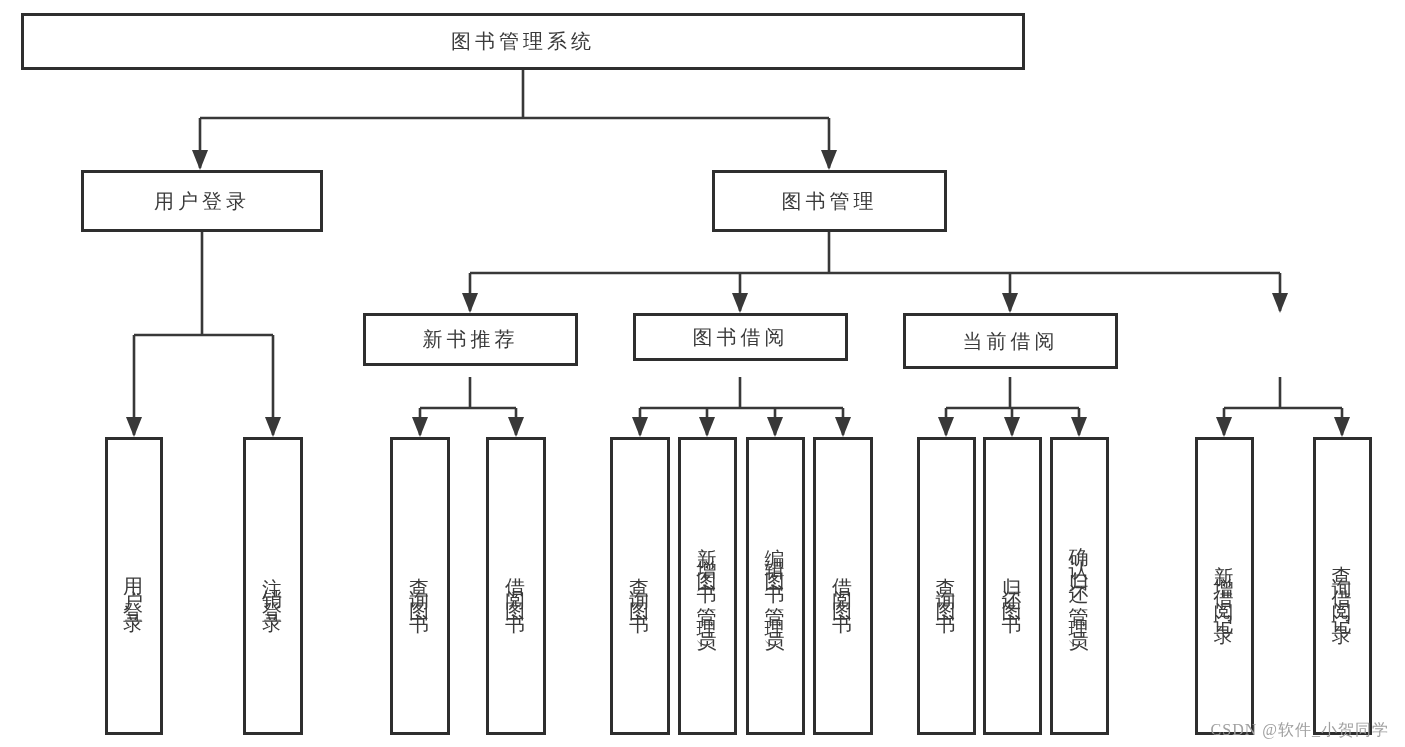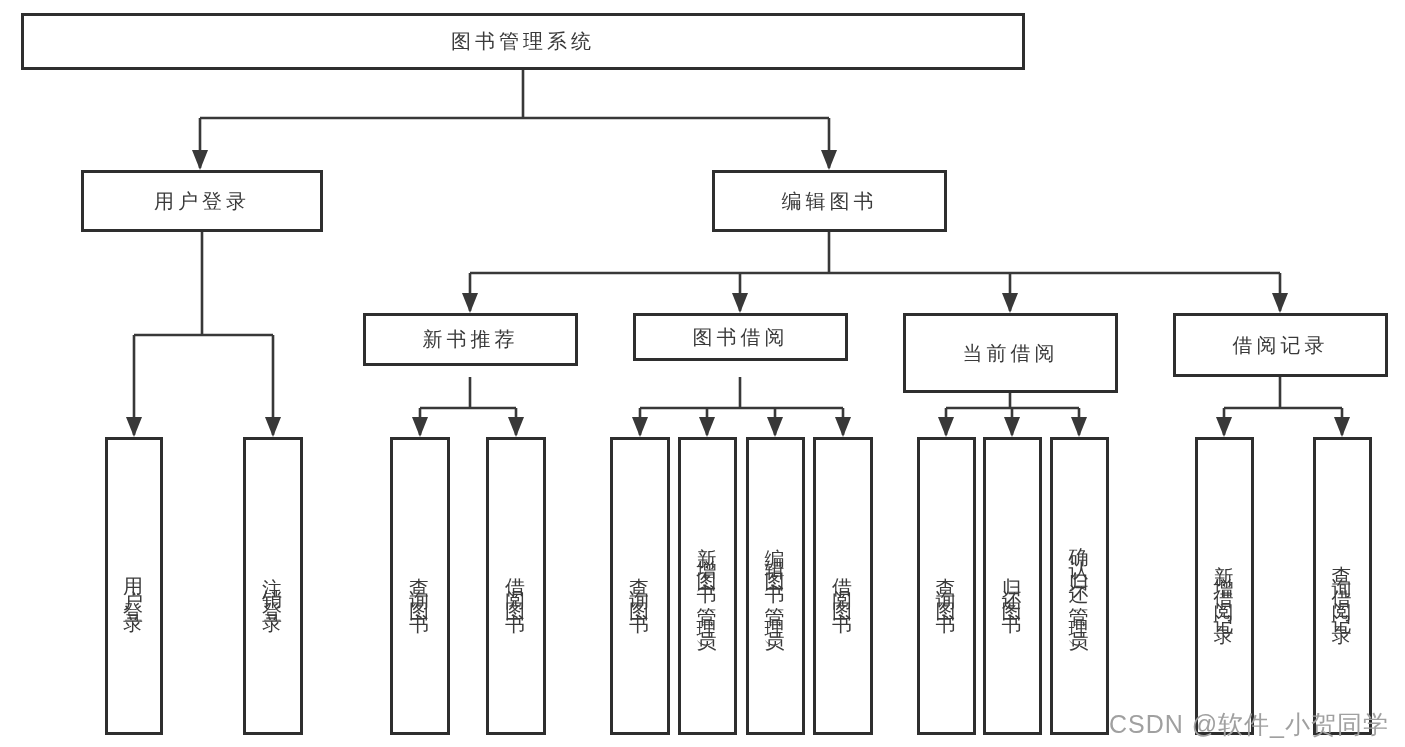--- a/index.html
+++ b/index.html
@@ -58,23 +58,24 @@
     text-orientation: mixed;
     font-size: 20px;
     letter-spacing: 12px;
     color: var(--text);
     white-space: nowrap;
   }
   .watermark {
     position: absolute;
     right: 16px;
     bottom: 6px;
-    font-size: 25px;
+    font-size: 16px;
     color: var(--watermark);
     letter-spacing: 1px;
+    font-family: Liberation Serif, serif;
   }
 </style>
 </head>
 <body>
 
 <div class="stage">
 
   <svg class="connectors" viewBox="0 0 1405 747" xmlns="http://www.w3.org/2000/svg">
 
     <path d="M523,70 V118 M200,118 H829 M200,118 V168 M829,118 V168"></path>
@@ -107,26 +108,25 @@
     <polygon points="1071,417 1087,417 1079,437"></polygon>
 
     <path d="M1280,377 V408 M1224,408 H1342 M1224,408 V435 M1342,408 V435"></path>
     <polygon points="1216,417 1232,417 1224,437"></polygon>
     <polygon points="1334,417 1350,417 1342,437"></polygon>
   </svg>
 
   <div class="node root" style="left:21px; top:13px; width:1004px; height:57px;">图书管理系统</div>
 
   <div class="node" style="left:81px; top:170px; width:242px; height:62px;">用户登录</div>
-  <div class="node" style="left:712px; top:170px; width:235px; height:62px;">编辑图书</div>
+  <div class="node" style="left:712px; top:170px; width:235px; height:62px;">图书管理</div>
 
   <div class="node" style="left:363px; top:313px; width:215px; height:53px;">新书推荐</div>
   <div class="node" style="left:633px; top:313px; width:215px; height:48px;">图书借阅</div>
-  <div class="node" style="left:903px; top:313px; width:215px; height:80px;">当前借阅</div>
-  <div class="node" style="left:1173px; top:313px; width:215px; height:64px;">借阅记录</div>
+  <div class="node" style="left:903px; top:313px; width:215px; height:56px;">当前借阅</div>
 
   <div class="leaf" style="left:105px; top:437px; width:58px; height:298px;">用户登录</div>
   <div class="leaf" style="left:243px; top:437px; width:60px; height:298px;">注销登录</div>
 
   <div class="leaf" style="left:390px; top:437px; width:60px; height:298px;">查询图书</div>
   <div class="leaf" style="left:486px; top:437px; width:60px; height:298px;">借阅图书</div>
 
   <div class="leaf" style="left:610px; top:437px; width:60px; height:298px;">查询图书</div>
   <div class="leaf" style="left:678px; top:437px; width:59px; height:298px;">新增图书（管理员）</div>
   <div class="leaf" style="left:746px; top:437px; width:59px; height:298px;">编辑图书（管理员）</div>

